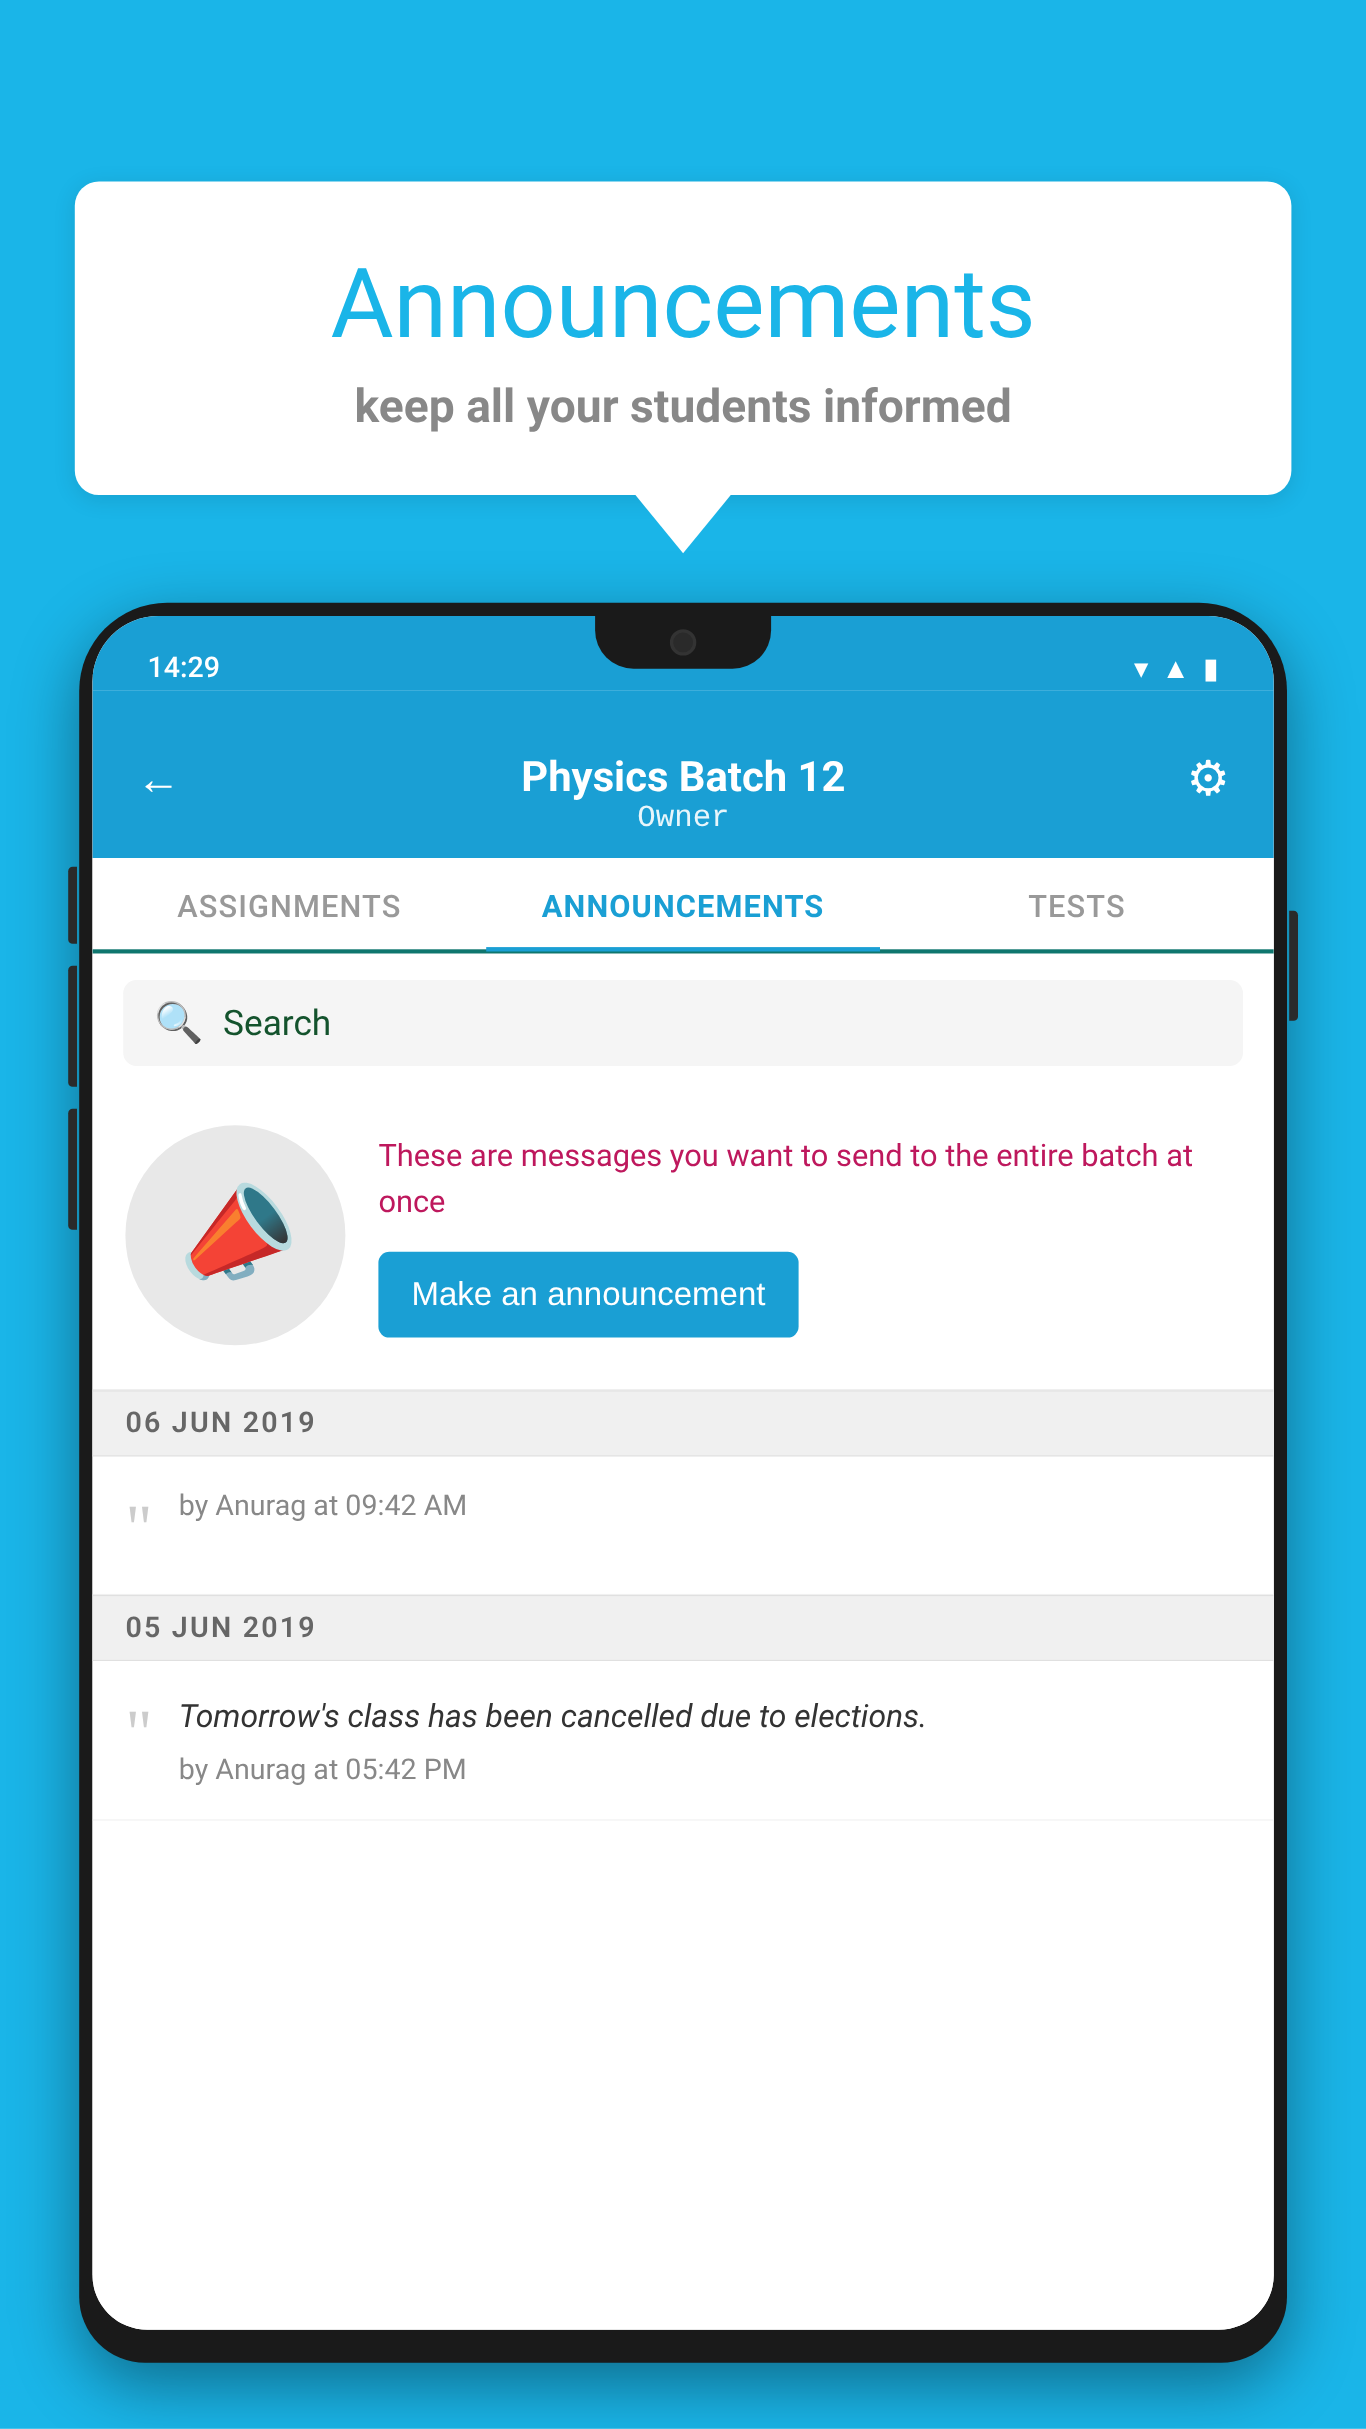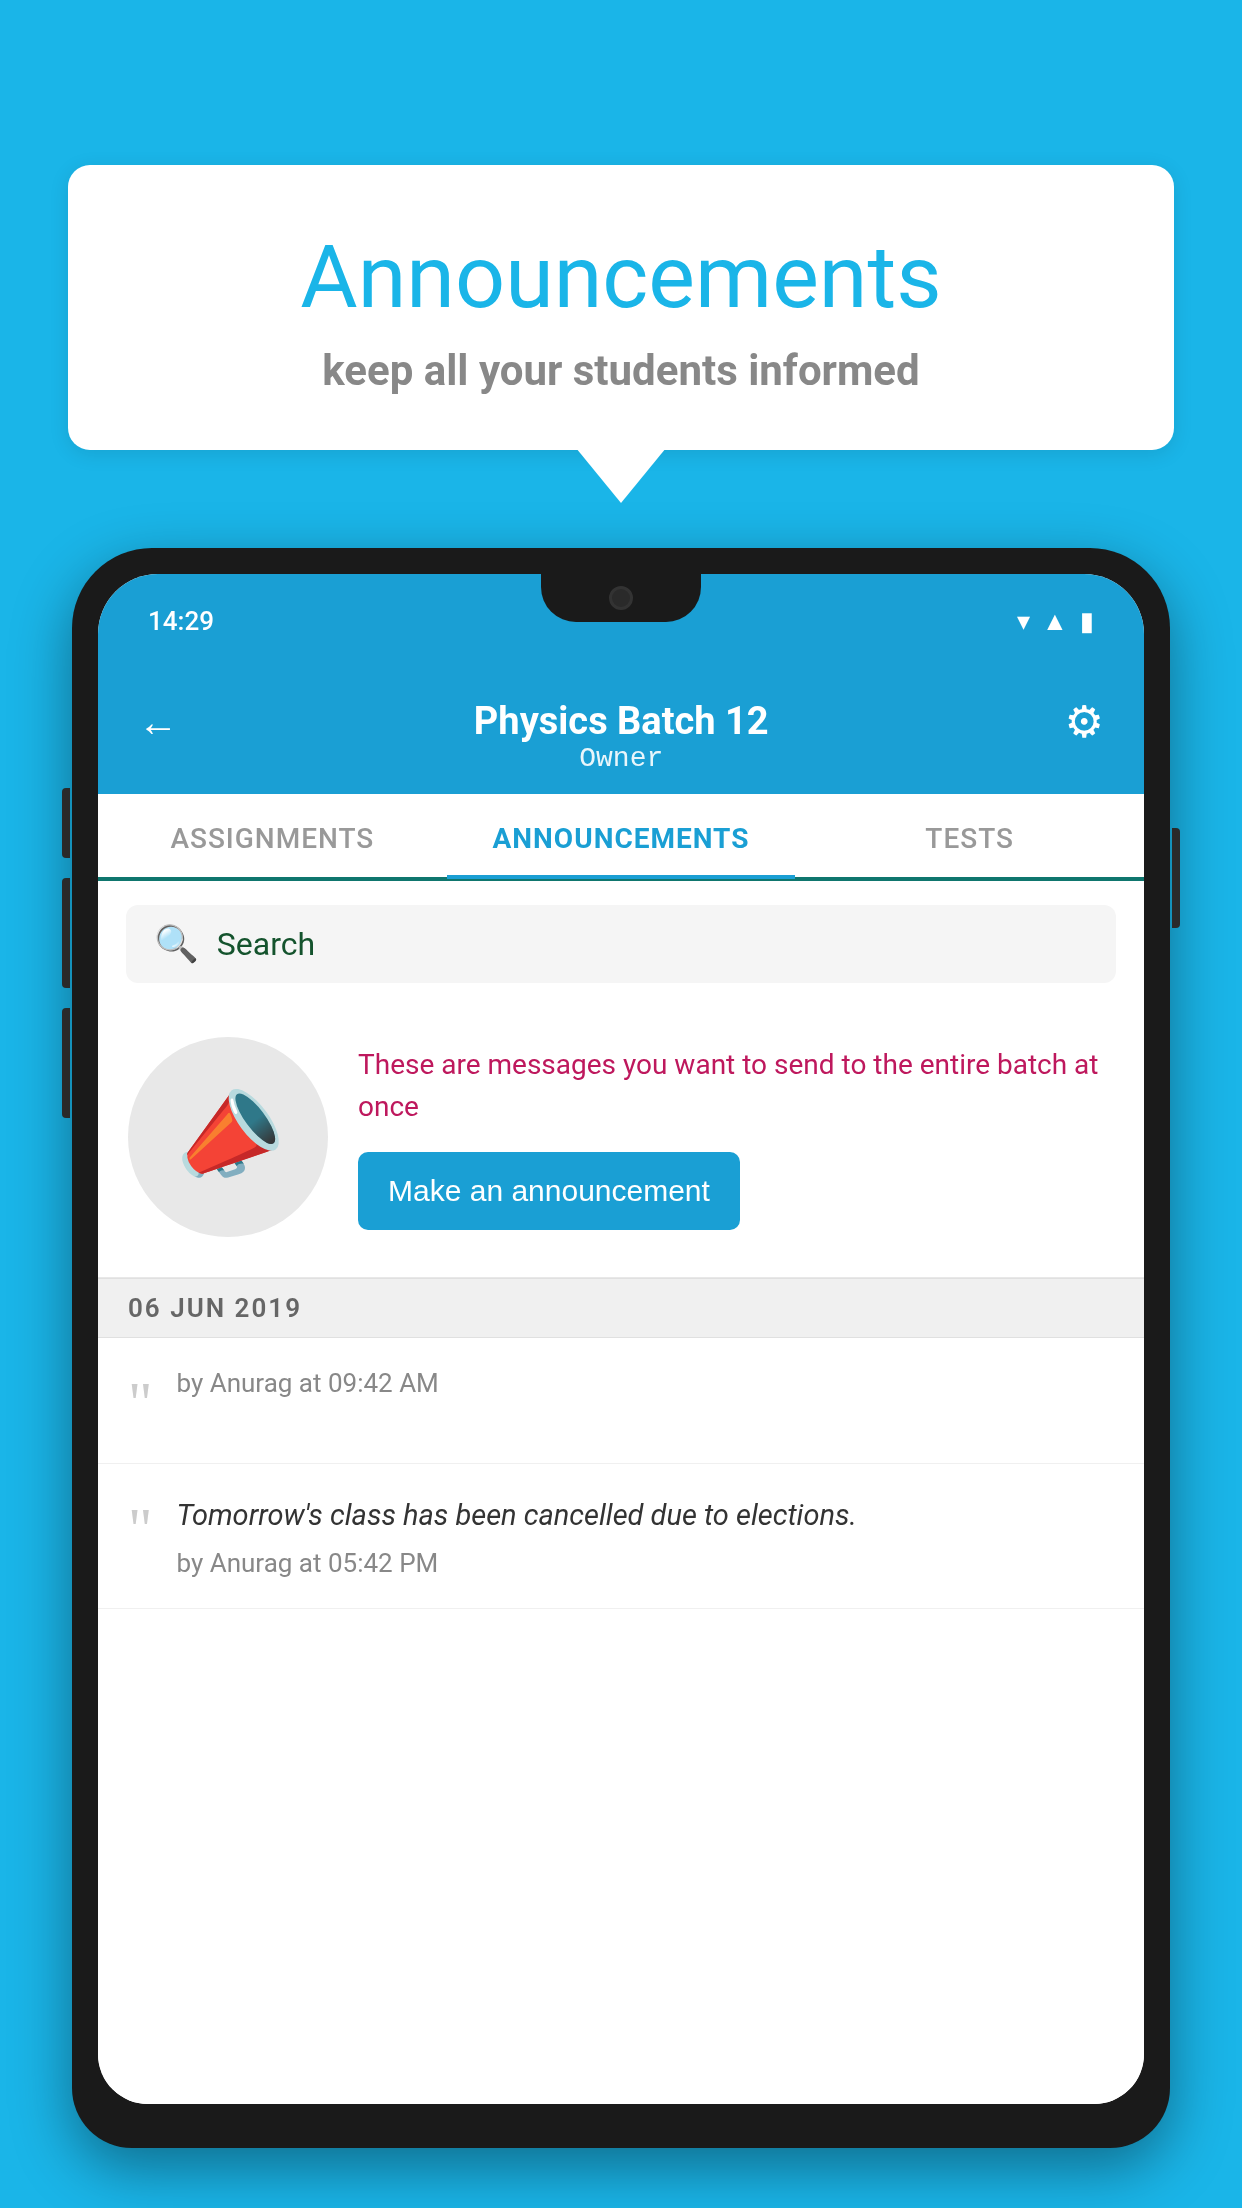--- a/index.html
+++ b/index.html
@@ -60,21 +60,21 @@
       position: absolute;
       top: 548px;
       left: 72px;
       right: 72px;
       bottom: 0;
     }
 
     .phone-frame {
       background: #1a1a1a;
       border-radius: 80px 80px 60px 60px;
-      padding: 26px;
+      padding: 12px;
       position: relative;
       width: 100%;
       height: 1600px;
       box-shadow: 0 20px 60px rgba(0,0,0,0.4);
     }
 
     .notch {
       position: absolute;
       top: 0;
       left: 50%;
@@ -443,20 +443,21 @@
 
         <div class="date-separator">06  JUN  2019</div>
 
         <div class="announcement-item">
           <div class="quote-icon">"</div>
           <div class="announcement-content">
             <p class="announcement-meta">by Anurag at 09:42 AM</p>
           </div>
         </div>
 
+        <div class="date-separator">05  JUN  2019</div>
 
         <div class="announcement-item">
           <div class="quote-icon">"</div>
           <div class="announcement-content">
             <p class="announcement-text">Tomorrow's class has been cancelled due to elections.</p>
             <p class="announcement-meta">by Anurag at 05:42 PM</p>
           </div>
         </div>
 
       </div>

